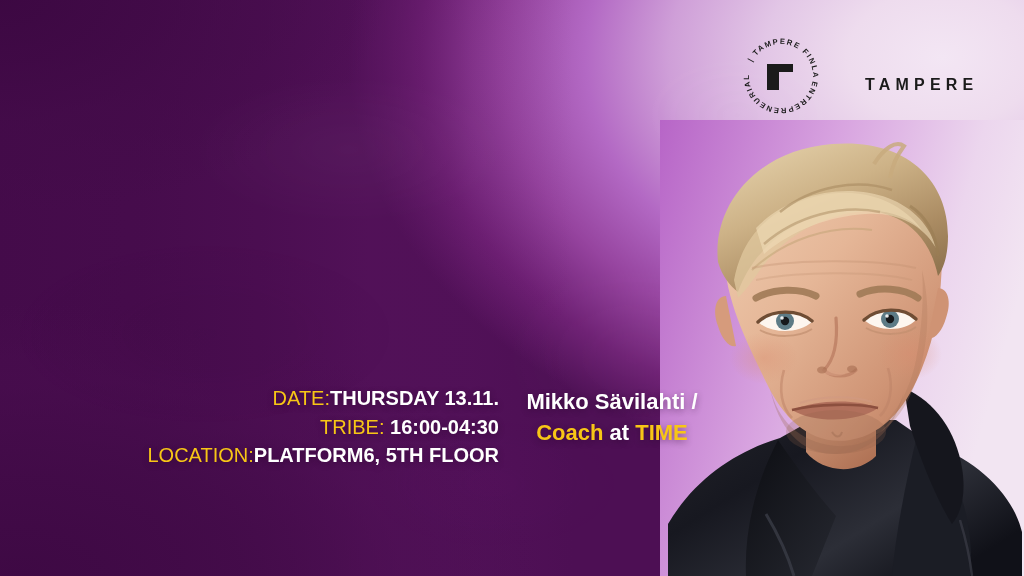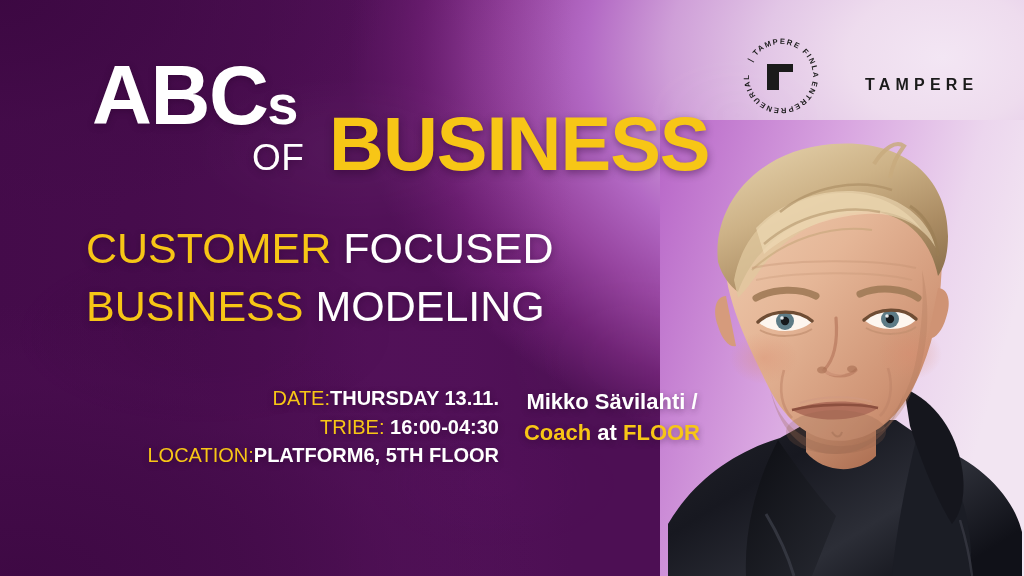--- a/index.html
+++ b/index.html
@@ -286,35 +286,26 @@
 
         <path d="M30 32 H56 V40 H42 V58 H30 Z" fill="#1b1b1b"></path>
         <rect x="49" y="32" width="7" height="7" fill="#1b1b1b"></rect>
       </svg>
     </div>
     <div class="logo-word">
       <div class="logo-tampere">TAMPERE</div>
     </div>
   </div>
 
-  <div class="headline">
-    <div class="abcs"><span>ABC</span><span class="small-s">s</span></div>
-    <div class="of">OF</div>
-    <div class="business">BUSINESS</div>
-  </div>
-
-  <div class="subtitle">
-    <div><span class="hl">CUSTOMER</span><span> FOCUSED</span></div>
-    <div><span class="hl">BUSINESS</span><span> MODELING</span></div>
-  </div>
+
 
   <div class="details">
     <div class="row"><span class="lbl">DATE:</span><span class="val">THURSDAY 13.11.</span></div>
     <div class="row"><span class="lbl">TRIBE: </span><span class="val">16:00-04:30</span></div>
     <div class="row"><span class="lbl">LOCATION:</span><span class="val">PLATFORM6,  5TH FLOOR</span></div>
   </div>
 
   <div class="speaker">
     <div>Mikko Sävilahti /</div>
-    <div><span class="accent">Coach</span><span> at </span><span class="accent">FLOOR</span></div>
+    <div><span class="accent">Coach</span><span> at </span><span class="accent">TIME</span></div>
   </div>
 
 </div>
 
 </body></html>

